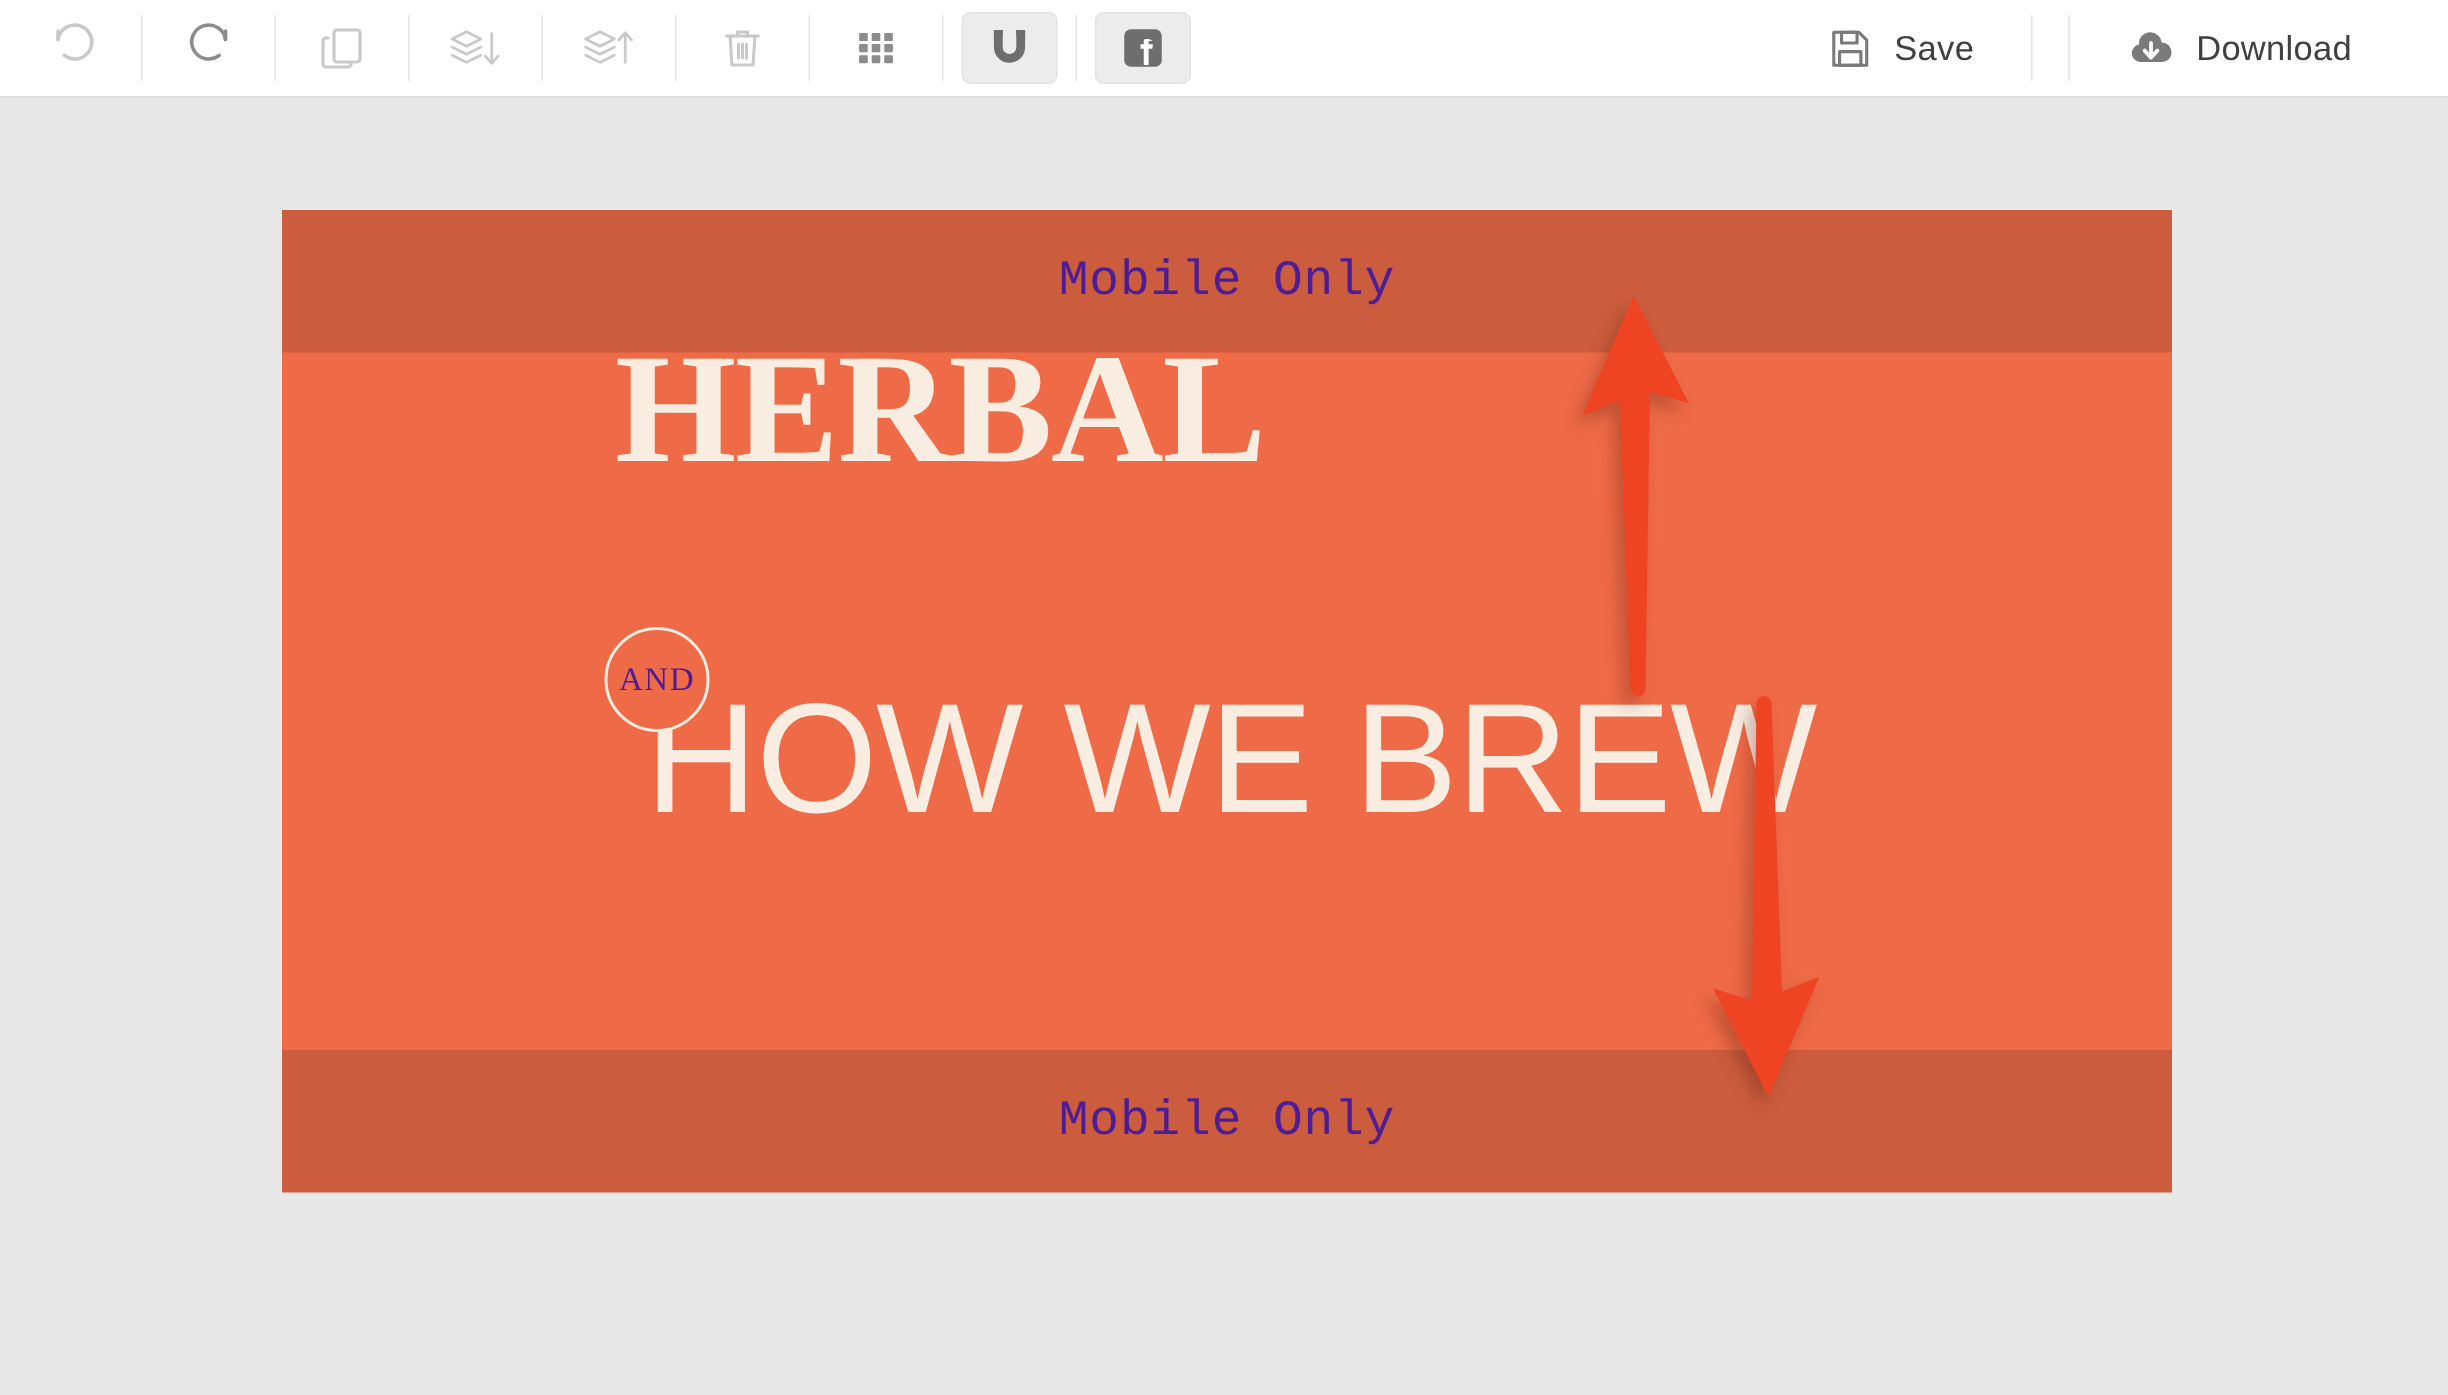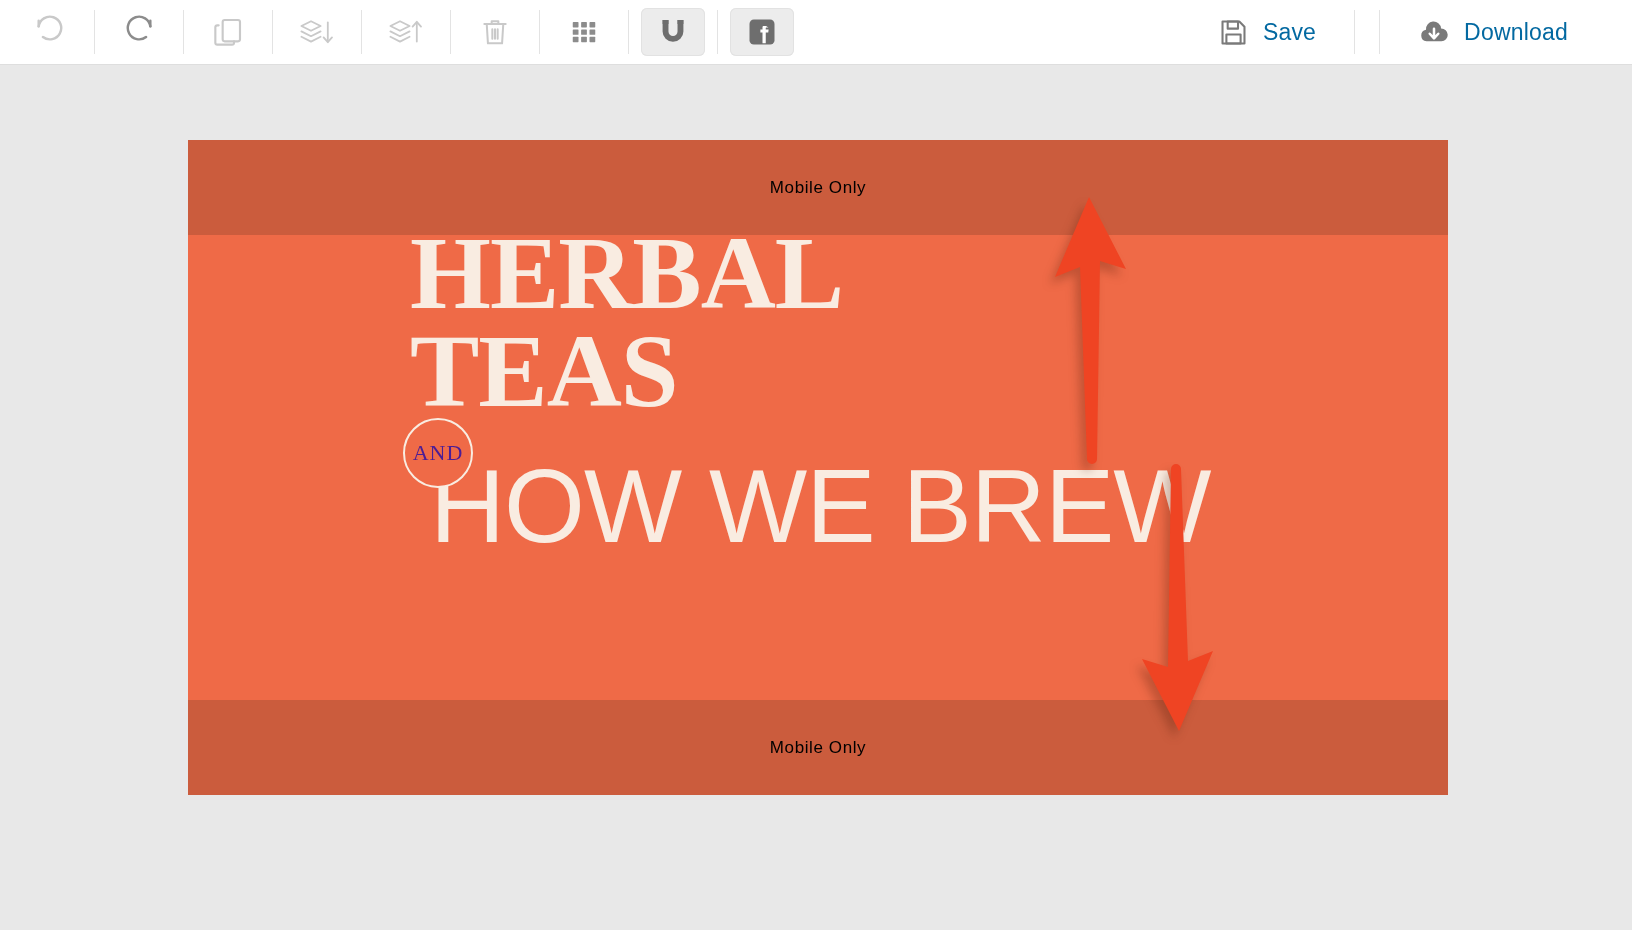--- a/index.html
+++ b/index.html
@@ -68,21 +68,21 @@
     gap: 14px;
     padding: 8px 26px;
     border: none;
     background: transparent;
     cursor: pointer;
     color: #6e6e6e;
     border-radius: 6px;
   }
   .tb-action .label {
     font-size: 23px;
-    color: #0369a1;
+    color: #404040;
     letter-spacing: 0.2px;
     white-space: nowrap;
   }
   .tb-action .ico { display: flex; color: #7a7a7a; }
 
   
   .workspace {
     position: absolute;
     top: 65px; left: 0;
     width: 1632px;
@@ -105,24 +105,24 @@
     height: 95px;
     background: rgba(120, 60, 40, 0.30);
     display: flex;
     align-items: center;
     justify-content: center;
     z-index: 3;
   }
   .mobile-band.top { top: 0; }
   .mobile-band.bottom { bottom: 0; }
   .mobile-band .band-label {
-    font-size: 17px;
-    color: #000000;
+    font-size: 33px;
+    color: #4c1d95;
     letter-spacing: 0.6px;
-    font-family: Liberation Sans, sans-serif;
+    font-family: Liberation Mono, monospace;
   }
 
   .headline {
     position: absolute;
     left: 222px;
     top: 85px;
     z-index: 2;
     color: #f9ece1;
     font-family: Liberation Serif, serif;
     font-weight: bold;
@@ -330,21 +330,20 @@
 <div class="workspace">
 
   <div class="design-canvas">
 
     <div class="mobile-band top">
       <span class="band-label">Mobile Only</span>
     </div>
 
     <div class="headline">
       <span class="ln">HERBAL</span>
-      <span class="ln ln2">TEAS</span>
     </div>
 
     <div class="and-badge">
       <span>AND</span>
     </div>
 
     <div class="headline-b">
       <span class="ln">HOW WE</span>
       <span class="ln ln2">BREW</span>
     </div>

